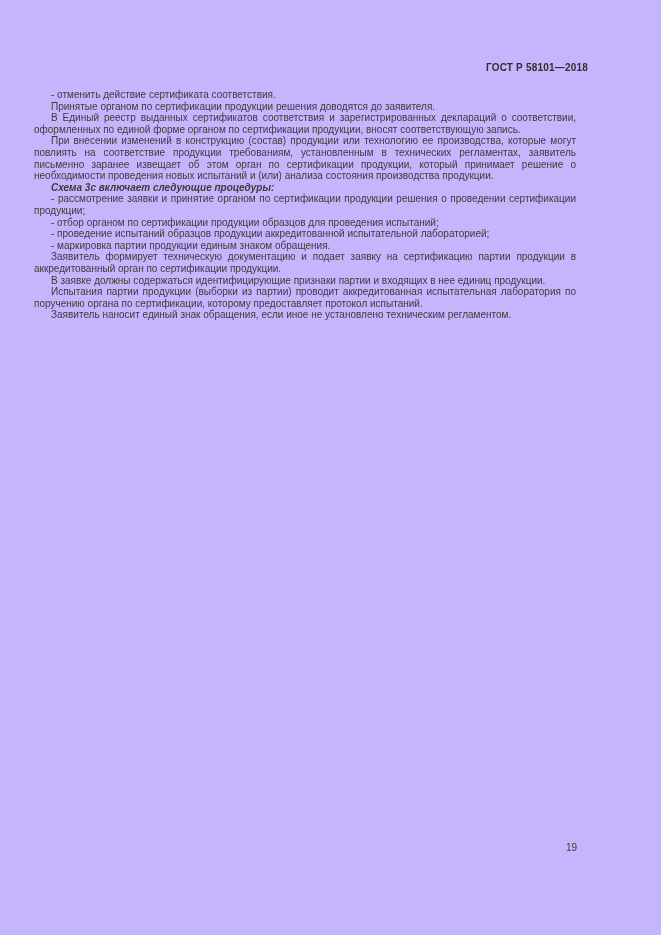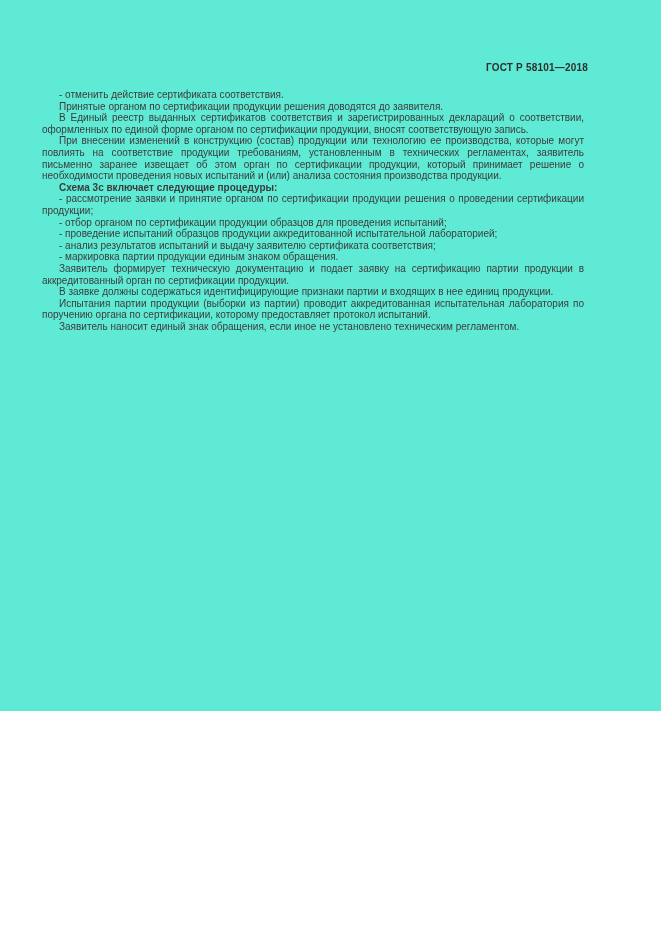--- a/index.html
+++ b/index.html
@@ -3,53 +3,54 @@
 <meta charset="utf-8">
 <style>
   html, body {
     margin: 0;
     padding: 0;
     background: #ffffff;
   }
   .page {
     position: relative;
     width: 661px;
-    height: 711px;
-    background: #5eead4;
+    height: 935px;
+    background: #c4b5fd;
     overflow: hidden;
     font-family: "Liberation Sans", "DejaVu Sans", sans-serif;
     color: #3c3c3c;
   }
   .doc-header {
     position: absolute;
     top: 62px;
     right: 73px;
     font-size: 10px;
     font-weight: bold;
     color: #2e2e2e;
     letter-spacing: 0.2px;
     white-space: nowrap;
   }
   .doc-body {
     position: absolute;
     top: 89px;
-    left: 42px;
+    left: 34px;
     width: 542px;
     font-size: 10px;
     line-height: 11.6px;
     text-align: justify;
     hyphens: auto;
     -webkit-hyphens: auto;
   }
   .para {
     margin: 0;
     text-indent: 17px;
   }
   .para.bi {
     font-weight: bold;
+    font-style: italic;
   }
   .page-number {
     position: absolute;
     top: 842px;
     right: 84px;
     font-size: 10px;
     color: #3c3c3c;
     margin-left: 16px;
   }
 </style>
@@ -61,21 +62,20 @@
 
   <div class="doc-body" id="doc-body">
       <p class="para">- отменить действие сертификата соответствия.</p>
       <p class="para">Принятые органом по сертификации продукции решения доводятся до заявителя.</p>
       <p class="para">В Единый реестр выданных сертификатов соответствия и зарегистрированных деклараций о соответствии, оформленных по единой форме органом по сертификации продукции, вносят соответствующую запись.</p>
       <p class="para">При внесении изменений в конструкцию (состав) продукции или технологию ее производства, которые могут повлиять на соответствие продукции требованиям, установленным в технических регламентах, заявитель письменно заранее извещает об этом орган по сертификации продукции, который принимает решение о необходимости проведения новых испытаний и (или) анализа состояния производства продукции.</p>
       <p class="para bi">Схема 3с включает следующие процедуры:</p>
       <p class="para">- рассмотрение заявки и принятие органом по сертификации продукции решения о проведении сертификации продукции;</p>
       <p class="para">- отбор органом по сертификации продукции образцов для проведения испытаний;</p>
       <p class="para">- проведение испытаний образцов продукции аккредитованной испытательной лабораторией;</p>
-      <p class="para">- анализ результатов испытаний и выдачу заявителю сертификата соответствия;</p>
       <p class="para">- маркировка партии продукции единым знаком обращения.</p>
       <p class="para">Заявитель формирует техническую документацию и подает заявку на сертификацию партии продукции в аккредитованный орган по сертификации продукции.</p>
       <p class="para">В заявке должны содержаться идентифицирующие признаки партии и входящих в нее единиц продукции.</p>
       <p class="para">Испытания партии продукции (выборки из партии) проводит аккредитованная испытательная лаборатория по поручению органа по сертификации, которому предоставляет протокол испытаний.</p>
       <p class="para">Заявитель наносит единый знак обращения, если иное не установлено техническим регламентом.</p>
     </div>
 
   <div class="page-number">19</div>
 </div>
 

